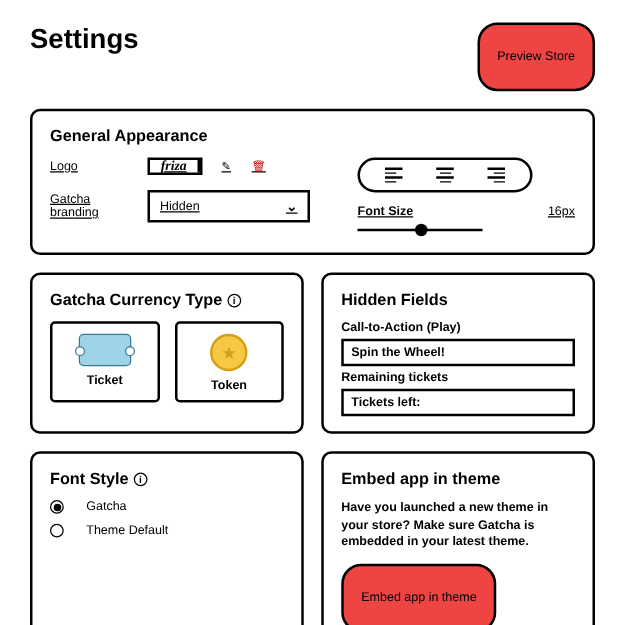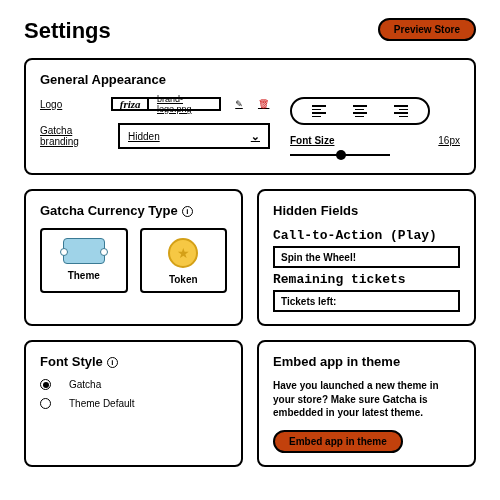--- a/index.html
+++ b/index.html
@@ -1,34 +1,34 @@
 <!DOCTYPE html>
 <html><head>
 <meta charset="utf-8">
 <style>
   * { box-sizing: border-box; margin: 0; padding: 0; }
   body { font-family: Arial, Helvetica, sans-serif; background: #fff; width: 500px; height: 500px; padding: 18px 24px; font-size: 11px; }
   .header { display: flex; justify-content: space-between; align-items: flex-start; margin-bottom: 14px; }
   .title { font-size: 22px; font-weight: bold; }
-  .btn-outline { border: 2px solid #000; border-radius: 16px; padding: 4px 14px; background: #c2410c; font-size: 10px; font-weight: bold; cursor: pointer; }
+  .btn-outline { border: 2px solid #000; border-radius: 16px; padding: 20px 14px; background: #ef4444; font-size: 10px; font-weight: normal; cursor: pointer; }
   .card { border: 2px solid #000; border-radius: 8px; padding: 12px 14px; }
   .card-title { font-size: 13px; font-weight: bold; margin-bottom: 10px; }
   .row2 { display: flex; gap: 14px; margin-top: 14px; }
   .row2 > .card { flex: 1; }
   
   .ga-grid { display: flex; gap: 20px; text-decoration: underline; }
   .ga-left { flex: 1.3; }
   .ga-right { flex: 1; }
   .field-row { display: flex; align-items: center; gap: 8px; margin-bottom: 12px; font-size: 10px; }
   .label { width: 70px; font-size: 10px; }
   .logo-box { display: flex; align-items: center; border: 2px solid #000; height: 14px; }
   .logo-img { width: 40px; height: 100%; display: flex; align-items: center; justify-content: center; border-right: 2px solid #000; font-style: italic; font-family: cursive; font-size: 11px; font-weight: bold; }
   .logo-name { padding: 0 8px; font-size: 9px; }
   .icon-sm { width: 14px; height: 14px; display: flex; align-items: center; justify-content: center; font-size: 9px; margin-left: 4px; }
-  .select { border: 2px solid #000; height: 26px; width: 152px; display: flex; align-items: center; justify-content: space-between; padding: 0 8px; font-size: 10px; cursor: pointer; }
+  .select { border: 2px solid #000; height: 26px; width: 130px; display: flex; align-items: center; justify-content: space-between; padding: 0 8px; font-size: 10px; cursor: pointer; }
   .chev { font-size: 11px; font-weight: bold; }
   .sub-label { font-size: 10px; font-weight: bold; margin-bottom: 6px; }
   .align-pill { border: 2px solid #000; border-radius: 16px; height: 28px; display: flex; align-items: center; justify-content: space-around; padding: 0 6px; width: 140px; }
   .align-opt { display: flex; flex-direction: column; gap: 2px; cursor: pointer; padding: 2px 4px; }
   .align-opt span { display: block; height: 1.5px; background: #000; }
   .al-left span:nth-child(1){width:14px}.al-left span:nth-child(2){width:9px}.al-left span:nth-child(3){width:14px}.al-left span:nth-child(4){width:9px}
   .al-center{align-items:center}.al-center span:nth-child(1){width:14px}.al-center span:nth-child(2){width:9px}.al-center span:nth-child(3){width:14px}.al-center span:nth-child(4){width:9px}
   .al-right{align-items:flex-end}.al-right span:nth-child(1){width:14px}.al-right span:nth-child(2){width:9px}.al-right span:nth-child(3){width:14px}.al-right span:nth-child(4){width:9px}
   .fs-row { display:flex; align-items:center; justify-content:space-between; margin-top:10px; font-size:10px;}
   .slider { position: relative; width: 100px; height: 10px; margin-top:4px;}
@@ -38,21 +38,21 @@
   .curr-row { display:flex; gap:12px; }
   .curr-opt { flex:1; border:2px solid #000; border-radius:4px; padding:8px 4px 6px; display:flex; flex-direction:column; align-items:center; gap:6px; cursor:pointer;}
   .ticket { width:42px; height:26px; background:#9fd3e8; border:1px solid #3a7a94; border-radius:4px; position:relative;}
   .ticket:before,.ticket:after{content:"";position:absolute;width:6px;height:6px;background:#fff;border:1px solid #3a7a94;border-radius:50%;top:9px;}
   .ticket:before{left:-4px}.ticket:after{right:-4px}
   .token { width:30px; height:30px; background:#f6c844; border:2px solid #d4a017; border-radius:50%; display:flex; align-items:center; justify-content:center;}
   .token-star { color:#d4a017; font-size:14px;}
   .curr-label { font-size:10px; font-weight:bold;}
   .info-icon { display:inline-block; width:11px; height:11px; border:1px solid #000; border-radius:50%; font-size:8px; text-align:center; line-height:10px; margin-left:4px; vertical-align:middle;}
   
-  .cf-label { font-size:13px; font-weight:bold; margin-bottom:3px; margin-top:4px;font-family:Liberation Mono, monospace;}
+  .cf-label { font-size:10px; font-weight:bold; margin-bottom:3px; margin-top:4px;}
   .cf-input { border:2px solid #000; width:100%; height:22px; padding:0 6px; font-size:10px; font-weight:bold;}
   
   .radio-row { display:flex; align-items:center; gap:18px; margin-bottom:8px; font-size:10px; cursor:pointer;}
   .radio { width:11px; height:11px; border:1.5px solid #000; border-radius:50%; display:flex; align-items:center; justify-content:center;}
   .radio.checked:after { content:""; width:6px; height:6px; background:#000; border-radius:50%;}
   
   .embed-text { font-size:10px; font-weight:bold; line-height:1.35; margin-bottom:10px;}
   .h-fixed { min-height: 108px; }
 </style>
 </head>
@@ -64,21 +64,20 @@
 </div>
 
 <div class="card">
   <div class="card-title">General Appearance</div>
   <div class="ga-grid">
     <div class="ga-left">
       <div class="field-row">
         <div class="label">Logo</div>
         <div class="logo-box">
           <div class="logo-img">friza</div>
-          <div class="logo-name">brand-logo.png</div>
         </div>
         <div class="icon-sm">✎</div>
         <div class="icon-sm" style="color:#c00">🗑</div>
       </div>
       <div class="field-row">
         <div class="label">Gatcha branding</div>
         <div class="select">
           <span>Hidden</span>
           <span class="chev">⌄</span>
         </div>
@@ -118,21 +117,21 @@
 </div>
 
 <div class="row2">
   <div class="card">
     <div class="card-title">
       <span>Gatcha Currency Type</span><span class="info-icon">i</span>
     </div>
     <div class="curr-row">
       <div class="curr-opt">
         <div class="ticket"></div>
-        <div class="curr-label">Theme</div>
+        <div class="curr-label">Ticket</div>
       </div>
       <div class="curr-opt">
         <div class="token">
             <span class="token-star">★</span>
           </div>
         <div class="curr-label">Token</div>
       </div>
     </div>
   </div>
   <div class="card">

